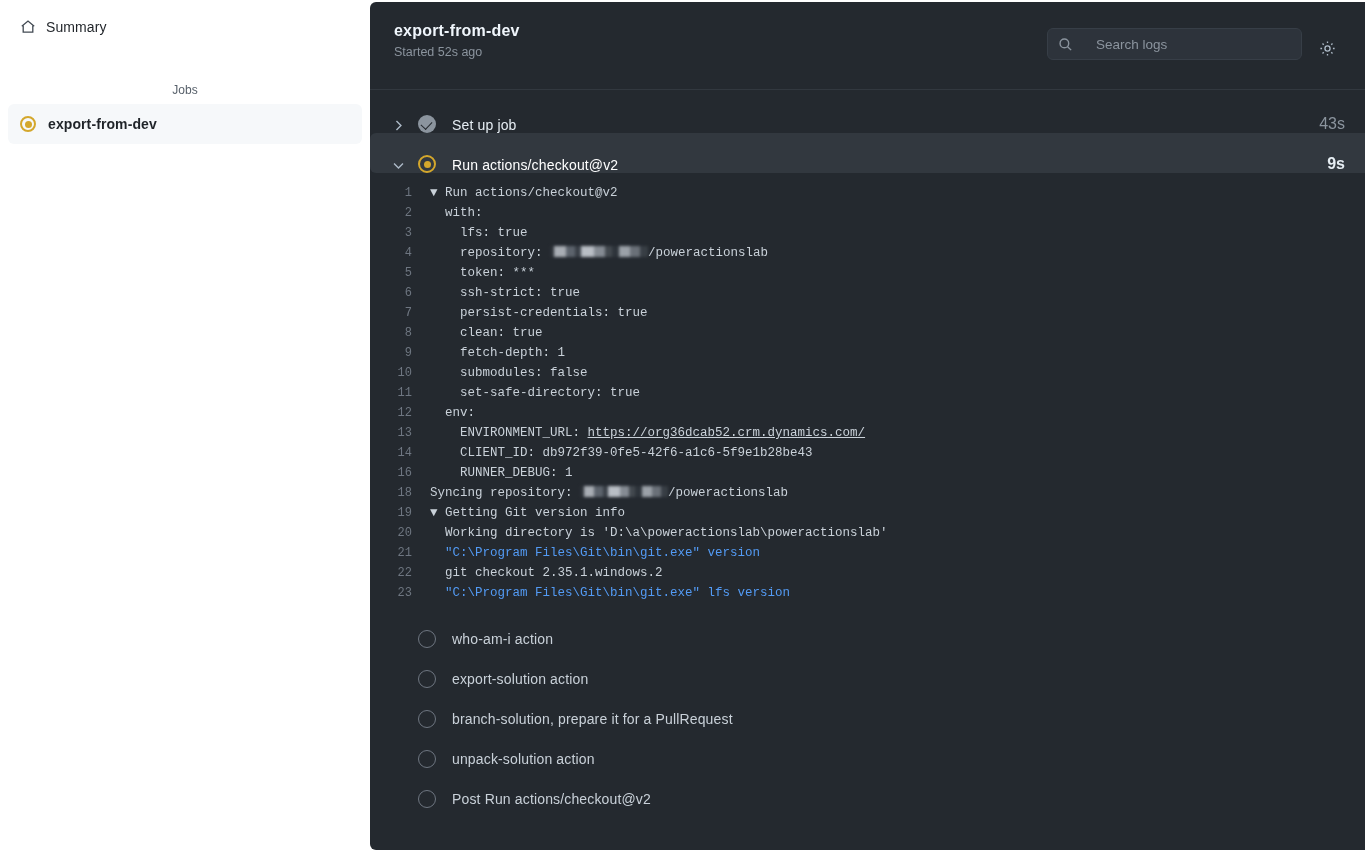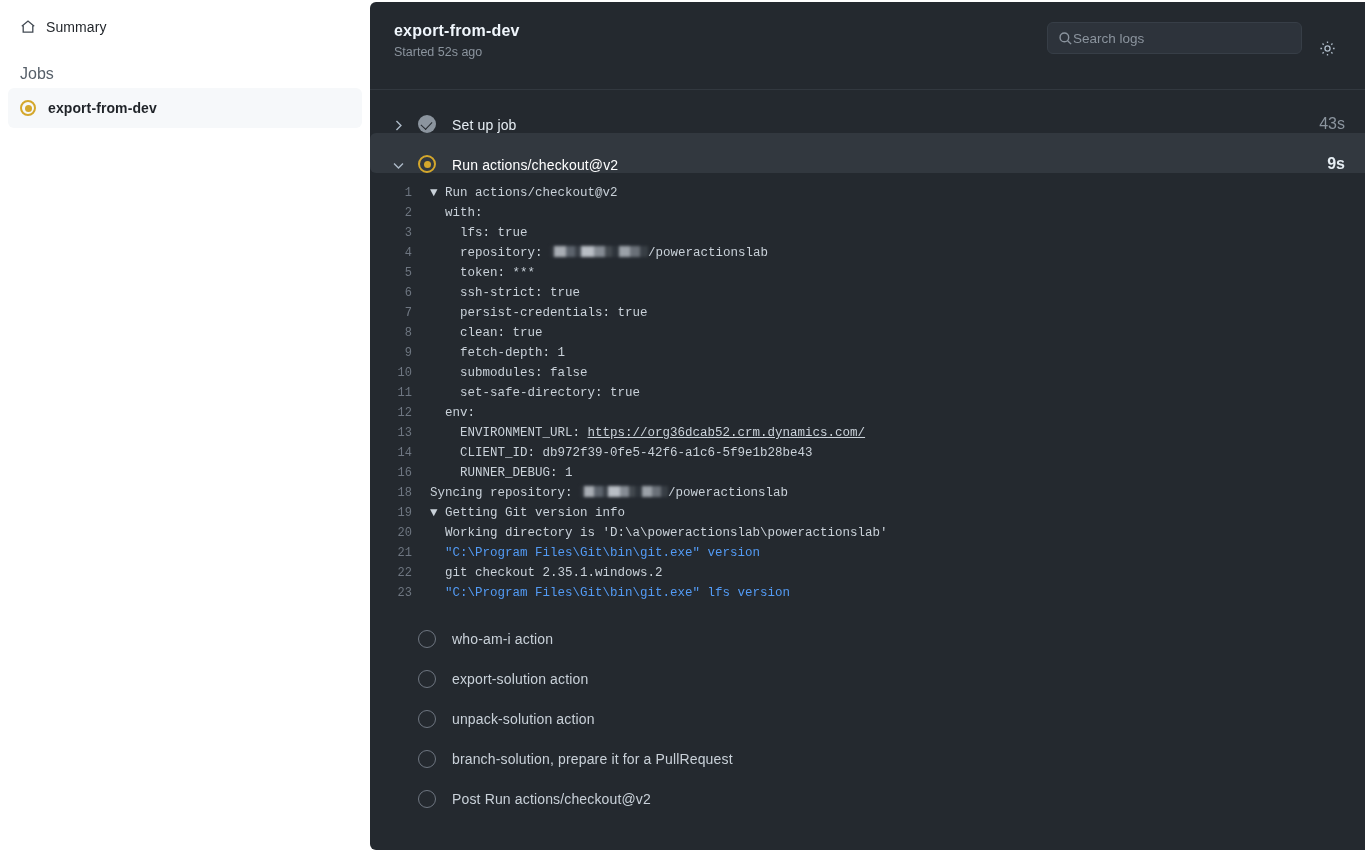--- a/index.html
+++ b/index.html
@@ -21,22 +21,22 @@
   .summary-row {
     display: flex; align-items: center; gap: 10px;
     height: 34px; margin-top: 10px; padding: 0 12px;
     border-radius: 6px; cursor: pointer;
   }
   .summary-label {
     font-size: 14px; color: #1f2328; font-weight: 400; letter-spacing: .1px;
   }
   .home-icon { width: 16px; height: 16px; display: block; color: #424a53; }
   .jobs-header {
-    font-size: 16px; color: #57606a; padding: 0 12px;
-    margin-top: 22px; margin-bottom: 6px; line-height: 16px;
+    font-size: 12px; color: #57606a; padding: 0 12px;
+    margin-top: 38px; margin-bottom: 6px; line-height: 16px; text-align: center;
   }
   .job-item {
     display: flex; align-items: center; gap: 12px;
     height: 40px; padding: 0 12px;
     background: #f6f8fa; border-radius: 6px;
     cursor: pointer;
   }
   .job-label { font-size: 14px; color: #1f2328; font-weight: 600; letter-spacing: .1px; }
 
   .spinner-dot {
@@ -63,24 +63,24 @@
   .logs-header {
     position: relative;
     height: 88px;
     padding: 20px 24px 0 24px;
     border-bottom: 1px solid #32383f;
   }
   .run-title { font-size: 16px; font-weight: 700; color: #f0f6fc; letter-spacing: .2px; }
   .run-sub { font-size: 12.5px; color: #8b949e; margin-top: 5px; }
 
   .search-wrap {
-    position: absolute; right: 63px; top: 20px;
+    position: absolute; right: 63px; top: 26px;
     width: 255px; height: 32px;
     background: #2d333b; border: 1px solid #373e47; border-radius: 6px;
-    display: flex; align-items: center; gap: 0; padding: 0 10px;
+    display: flex; align-items: center; gap: 23px; padding: 0 10px;
   }
   .search-icon { width: 15px; height: 15px; color: #8b949e; flex: 0 0 15px; }
   .search-input {
     background: transparent; border: 0; outline: none;
     font-family: "Liberation Sans", sans-serif; font-size: 13.5px;
     color: #c9d1d9; width: 100%;
   }
   .search-input::placeholder { color: #8b949e; }
   .gear-btn {
     position: absolute; right: 22px; top: 34px;
@@ -269,26 +269,26 @@
             <span class="step-name">who-am-i action</span>
           </div>
           <div class="pending-row">
             <span class="spacer"></span>
             <span class="status-icon pending"></span>
             <span class="step-name">export-solution action</span>
           </div>
           <div class="pending-row">
             <span class="spacer"></span>
             <span class="status-icon pending"></span>
+            <span class="step-name">branch-solution, prepare it for a PullRequest</span>
+          </div>
+          <div class="pending-row">
+            <span class="spacer"></span>
+            <span class="status-icon pending"></span>
             <span class="step-name">unpack-solution action</span>
-          </div>
-          <div class="pending-row">
-            <span class="spacer"></span>
-            <span class="status-icon pending"></span>
-            <span class="step-name">branch-solution, prepare it for a PullRequest</span>
           </div>
           <div class="pending-row">
             <span class="spacer"></span>
             <span class="status-icon pending"></span>
             <span class="step-name">Post Run actions/checkout@v2</span>
           </div>
         </div>
     </div>
   </div>
 </div>

